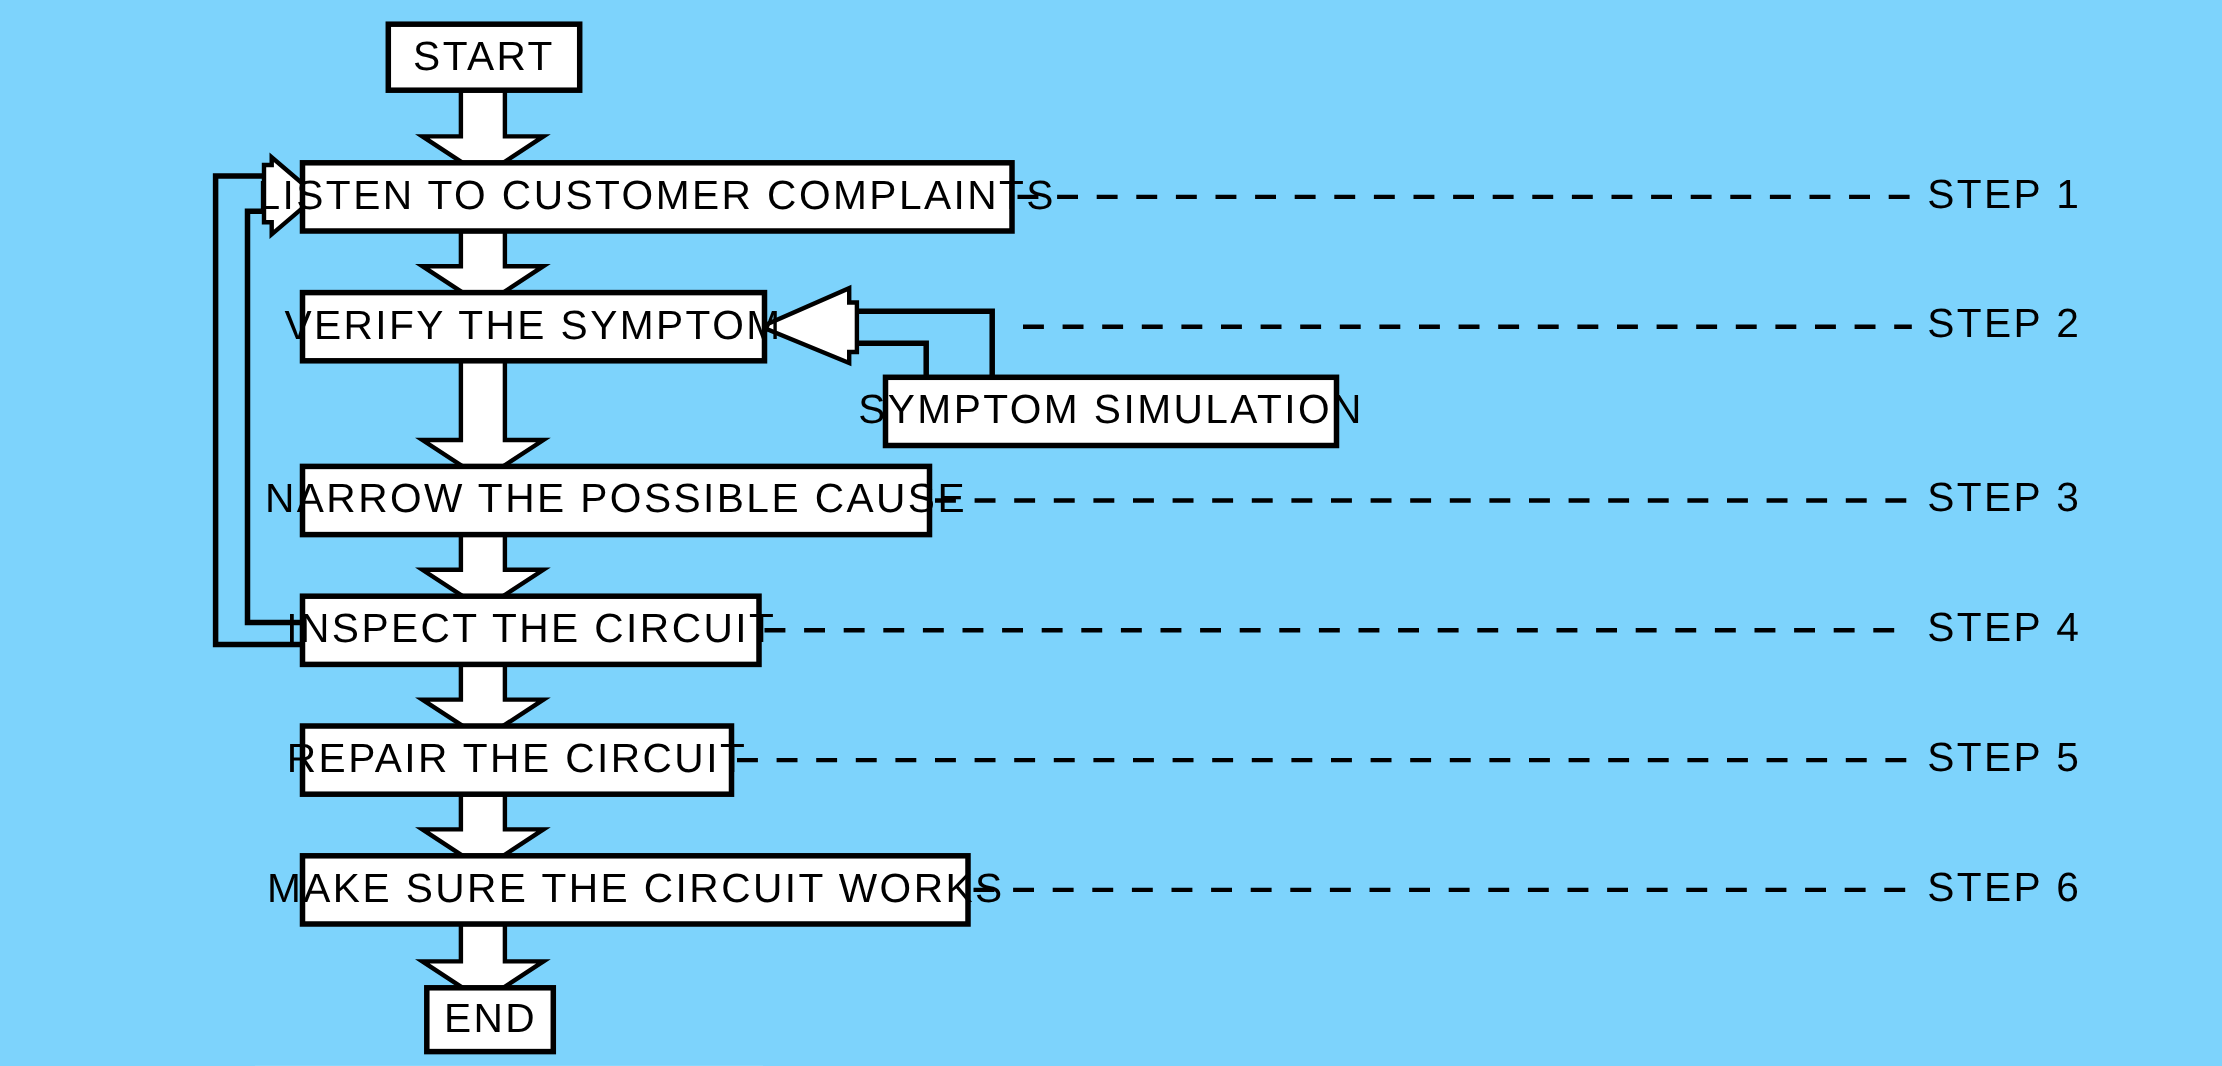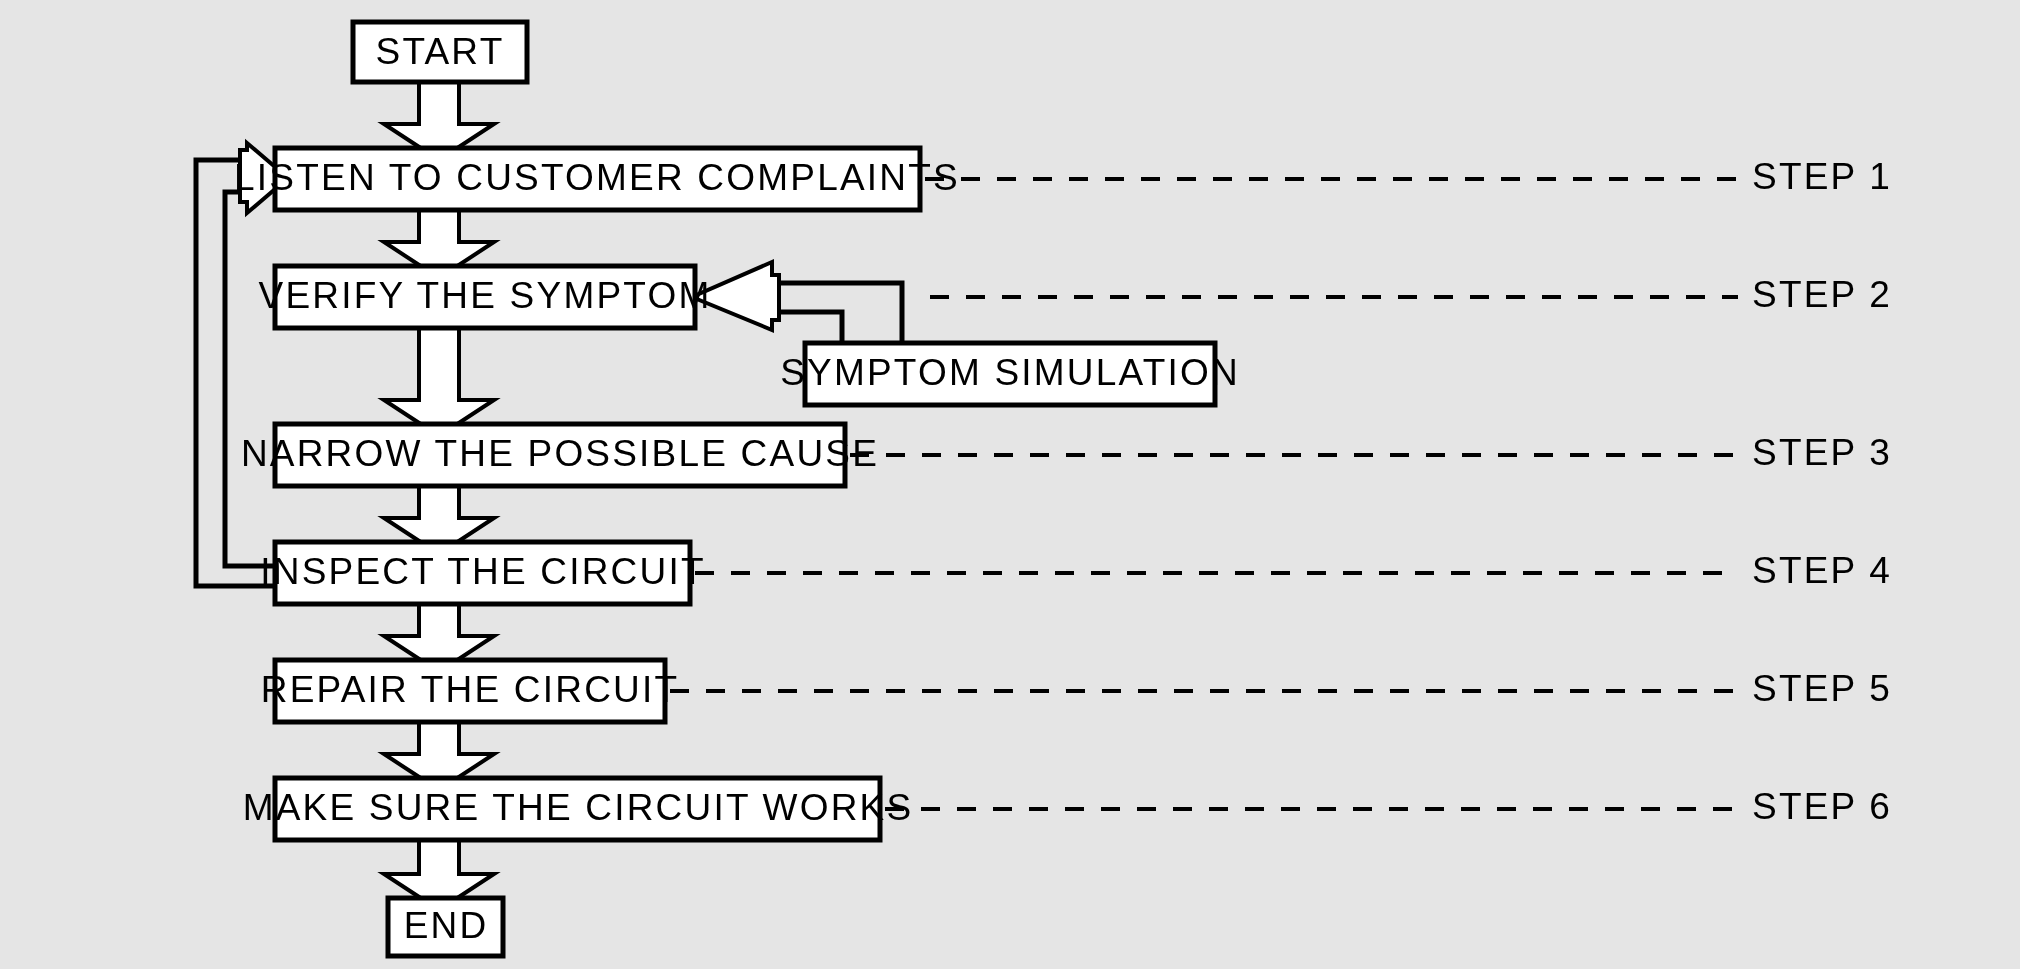--- a/index.html
+++ b/index.html
@@ -5,21 +5,21 @@
 <style>
   html, body {
     margin: 0;
     padding: 0;
     background: #ffffff;
   }
   #canvas {
     position: relative;
     width: 2020px;
     height: 969px;
-    background: #e5e5e5;
+    background: #7dd3fc;
     overflow: hidden;
     font-family: "Liberation Sans", sans-serif;
     text-decoration: underline;
   }
   #flow-svg {
     position: absolute;
     left: 0;
     top: 0;
     width: 2020px;
     height: 969px;

